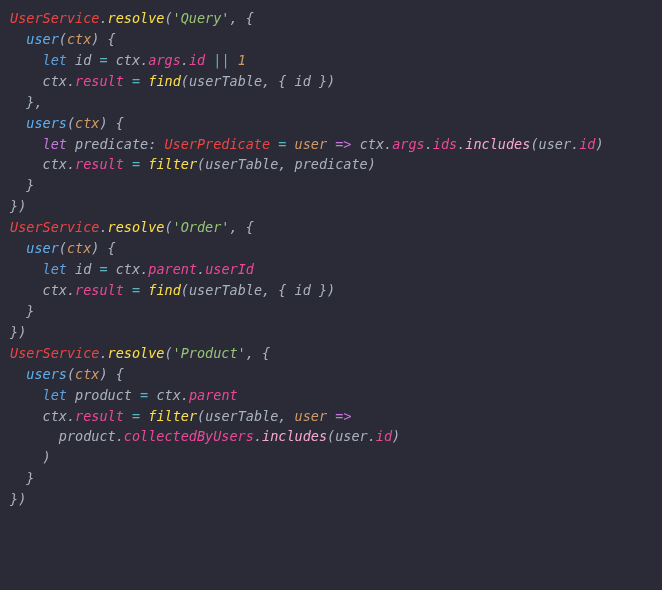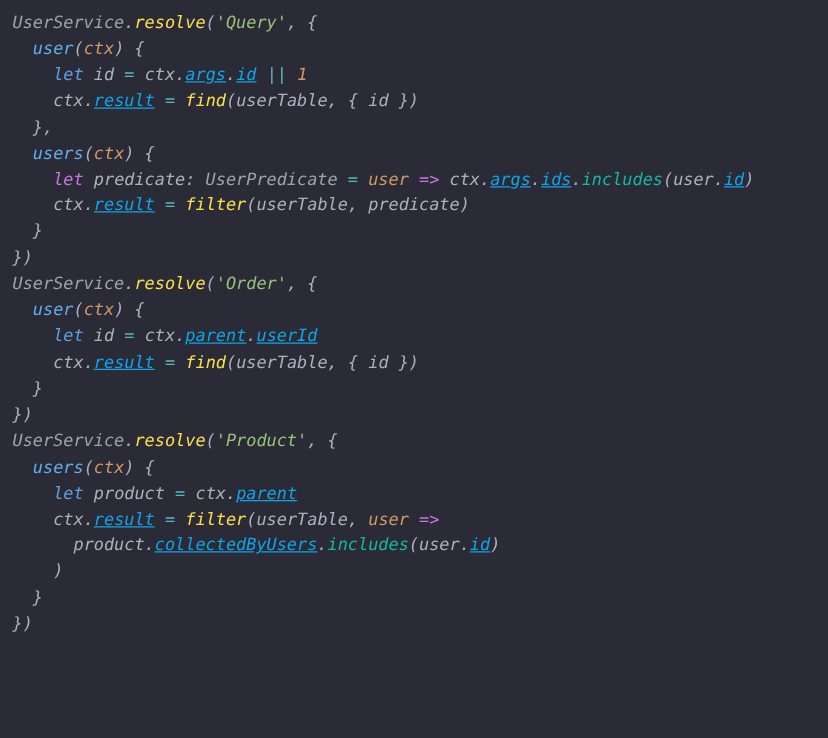--- a/index.html
+++ b/index.html
@@ -12,29 +12,29 @@
     color: #cccccc;
     font-style: italic;
   }
   pre {
     margin: 0;
     white-space: pre;
   }
   .line { display: block; }
   .kw-let { color: #5ea0e0; }
   .kw-decl { color: #c678dd; }
-  .type { color: #a3a3a3; font-style: italic; }
+  .type { color: #ef4444; font-style: italic; }
   .fn { color: #61afef; }
   .call { color: #fde047; }
-  .method { color: #14b8a6; }
+  .method { color: #f9a8d4; }
   .str { color: #98c379; }
   .num { color: #d19a66; }
   .ident { color: #abb2bf; }
   .op { color: #56b6c2; }
   .arrow { color: #c678dd; }
   .punc { color: #abb2bf; }
   .param { color: #d19a66; }
-  .prop { color: #0ea5e9; text-decoration: underline; }
+  .prop { color: #ec4899; }
 </style>
 </head>
 <body>
 
 <pre id="code-block"><span class="line"><span class="type">UserService</span><span class="punc">.</span><span class="call">resolve</span><span class="punc">(</span><span class="str">'Query'</span><span class="punc">, {</span></span><span class="line"><span class="punc">  </span><span class="fn">user</span><span class="punc">(</span><span class="param">ctx</span><span class="punc">) {</span></span><span class="line"><span class="punc">    </span><span class="kw-let">let</span><span class="punc"> </span><span class="ident">id</span><span class="punc"> </span><span class="op">=</span><span class="punc"> </span><span class="ident">ctx</span><span class="punc">.</span><span class="prop">args</span><span class="punc">.</span><span class="prop">id</span><span class="punc"> </span><span class="op">||</span><span class="punc"> </span><span class="num">1</span></span><span class="line"><span class="punc">    </span><span class="ident">ctx</span><span class="punc">.</span><span class="prop">result</span><span class="punc"> </span><span class="op">=</span><span class="punc"> </span><span class="call">find</span><span class="punc">(</span><span class="ident">userTable</span><span class="punc">, { </span><span class="ident">id</span><span class="punc"> })</span></span><span class="line"><span class="punc">  },</span></span><span class="line"><span class="punc">  </span><span class="fn">users</span><span class="punc">(</span><span class="param">ctx</span><span class="punc">) {</span></span><span class="line"><span class="punc">    </span><span class="kw-decl">let</span><span class="punc"> </span><span class="ident">predicate</span><span class="punc">: </span><span class="type">UserPredicate</span><span class="punc"> </span><span class="op">=</span><span class="punc"> </span><span class="param">user</span><span class="punc"> </span><span class="arrow">=&gt;</span><span class="punc"> </span><span class="ident">ctx</span><span class="punc">.</span><span class="prop">args</span><span class="punc">.</span><span class="prop">ids</span><span class="punc">.</span><span class="method">includes</span><span class="punc">(</span><span class="ident">user</span><span class="punc">.</span><span class="prop">id</span><span class="punc">)</span></span><span class="line"><span class="punc">    </span><span class="ident">ctx</span><span class="punc">.</span><span class="prop">result</span><span class="punc"> </span><span class="op">=</span><span class="punc"> </span><span class="call">filter</span><span class="punc">(</span><span class="ident">userTable</span><span class="punc">, </span><span class="ident">predicate</span><span class="punc">)</span></span><span class="line"><span class="punc">  }</span></span><span class="line"><span class="punc">})</span></span><span class="line"><span class="punc"></span></span><span class="line"><span class="type">UserService</span><span class="punc">.</span><span class="call">resolve</span><span class="punc">(</span><span class="str">'Order'</span><span class="punc">, {</span></span><span class="line"><span class="punc">  </span><span class="fn">user</span><span class="punc">(</span><span class="param">ctx</span><span class="punc">) {</span></span><span class="line"><span class="punc">    </span><span class="kw-let">let</span><span class="punc"> </span><span class="ident">id</span><span class="punc"> </span><span class="op">=</span><span class="punc"> </span><span class="ident">ctx</span><span class="punc">.</span><span class="prop">parent</span><span class="punc">.</span><span class="prop">userId</span></span><span class="line"><span class="punc">    </span><span class="ident">ctx</span><span class="punc">.</span><span class="prop">result</span><span class="punc"> </span><span class="op">=</span><span class="punc"> </span><span class="call">find</span><span class="punc">(</span><span class="ident">userTable</span><span class="punc">, { </span><span class="ident">id</span><span class="punc"> })</span></span><span class="line"><span class="punc">  }</span></span><span class="line"><span class="punc">})</span></span><span class="line"><span class="punc"></span></span><span class="line"><span class="type">UserService</span><span class="punc">.</span><span class="call">resolve</span><span class="punc">(</span><span class="str">'Product'</span><span class="punc">, {</span></span><span class="line"><span class="punc">  </span><span class="fn">users</span><span class="punc">(</span><span class="param">ctx</span><span class="punc">) {</span></span><span class="line"><span class="punc">    </span><span class="kw-let">let</span><span class="punc"> </span><span class="ident">product</span><span class="punc"> </span><span class="op">=</span><span class="punc"> </span><span class="ident">ctx</span><span class="punc">.</span><span class="prop">parent</span></span><span class="line"><span class="punc">    </span><span class="ident">ctx</span><span class="punc">.</span><span class="prop">result</span><span class="punc"> </span><span class="op">=</span><span class="punc"> </span><span class="call">filter</span><span class="punc">(</span><span class="ident">userTable</span><span class="punc">, </span><span class="param">user</span><span class="punc"> </span><span class="arrow">=&gt;</span></span><span class="line"><span class="punc">      </span><span class="ident">product</span><span class="punc">.</span><span class="prop">collectedByUsers</span><span class="punc">.</span><span class="method">includes</span><span class="punc">(</span><span class="ident">user</span><span class="punc">.</span><span class="prop">id</span><span class="punc">)</span></span><span class="line"><span class="punc">    )</span></span><span class="line"><span class="punc">  }</span></span><span class="line"><span class="punc">})</span></span></pre>
 
 </body></html>

